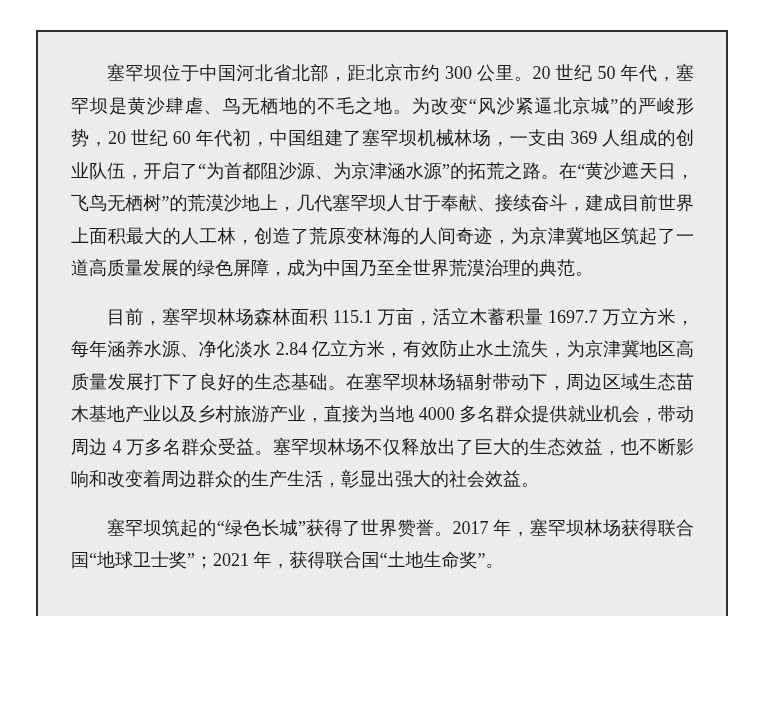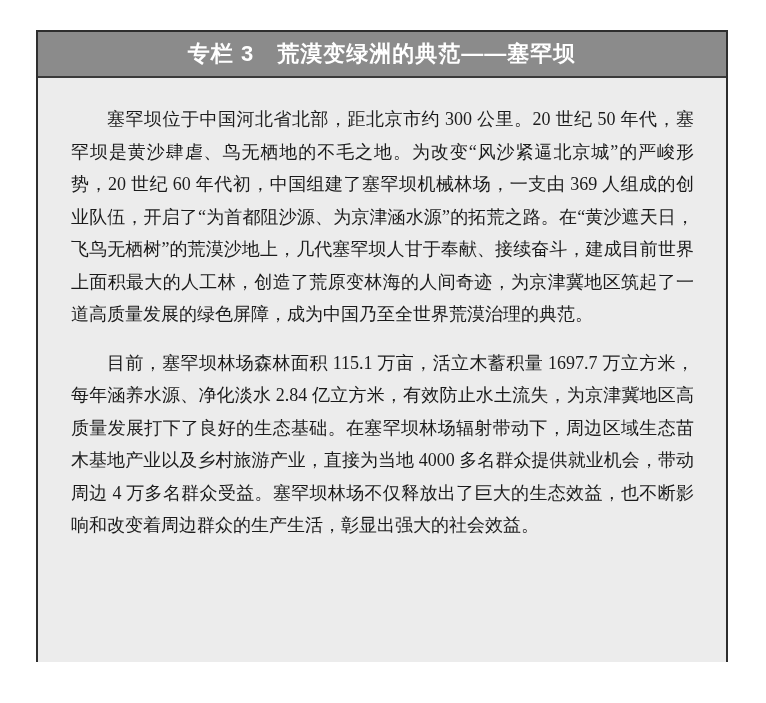--- a/index.html
+++ b/index.html
@@ -59,21 +59,19 @@
     color: #1b1b1b;
     text-align: justify;
     font-family: "Liberation Serif", "DejaVu Serif", serif;
   }
 </style>
 </head>
 <body>
 
 <div class="canvas">
   <div class="column-box">
-    <div class="box-header">
-      <span class="box-title">专栏 3　荒漠变绿洲的典范——塞罕坝</span>
-    </div>
     <div class="box-body">
       <p>塞罕坝位于中国河北省北部，距北京市约 300 公里。20 世纪 50 年代，塞罕坝是黄沙肆虐、鸟无栖地的不毛之地。为改变“风沙紧逼北京城”的严峻形势，20 世纪 60 年代初，中国组建了塞罕坝机械林场，一支由 369 人组成的创业队伍，开启了“为首都阻沙源、为京津涵水源”的拓荒之路。在“黄沙遮天日，飞鸟无栖树”的荒漠沙地上，几代塞罕坝人甘于奉献、接续奋斗，建成目前世界上面积最大的人工林，创造了荒原变林海的人间奇迹，为京津冀地区筑起了一道高质量发展的绿色屏障，成为中国乃至全世界荒漠治理的典范。</p>
       <p>目前，塞罕坝林场森林面积 115.1 万亩，活立木蓄积量 1697.7 万立方米，每年涵养水源、净化淡水 2.84 亿立方米，有效防止水土流失，为京津冀地区高质量发展打下了良好的生态基础。在塞罕坝林场辐射带动下，周边区域生态苗木基地产业以及乡村旅游产业，直接为当地 4000 多名群众提供就业机会，带动周边 4 万多名群众受益。塞罕坝林场不仅释放出了巨大的生态效益，也不断影响和改变着周边群众的生产生活，彰显出强大的社会效益。</p>
+      <p>塞罕坝筑起的“绿色长城”获得了世界赞誉。2017 年，塞罕坝林场获得联合国“地球卫士奖”；2021 年，获得联合国“土地生命奖”。</p>
     </div>
   </div>
 </div>
 
 </body></html>

